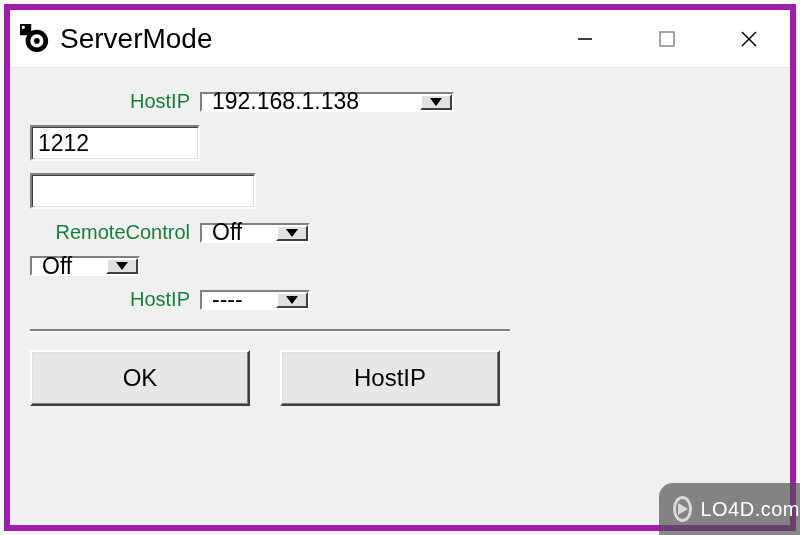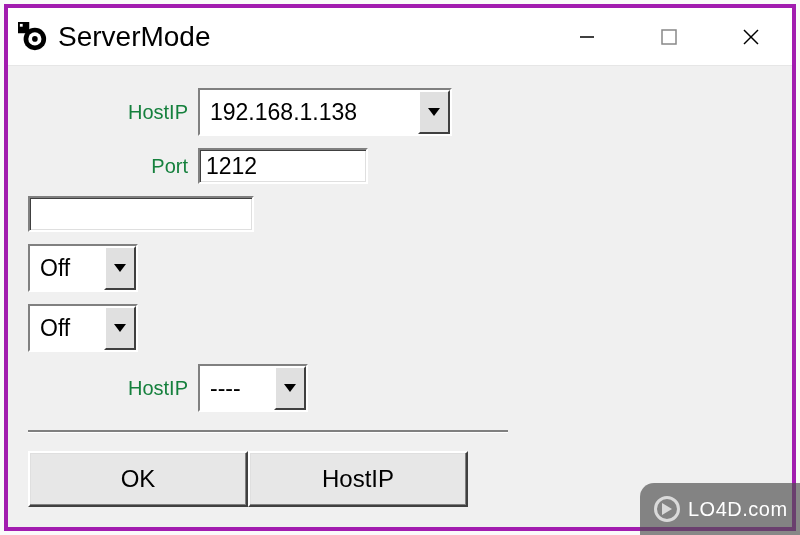--- a/index.html
+++ b/index.html
@@ -11,21 +11,21 @@
       position: relative;
       overflow: hidden;
     }
     .window {
       position: absolute;
       left: 4px;
       top: 4px;
       width: 792px;
       height: 527px;
       background: #fff;
-      border: 4px solid #a21caf;
+      border: 6px solid #a21caf;
     }
     .titlebar {
       height: 58px;
       display: flex;
       align-items: center;
       border-bottom: 1px solid #e6e6e6;
       padding-left: 10px;
     }
     .titlebar-icon {
       width: 30px;
@@ -81,21 +81,21 @@
       border-bottom: 2px solid #fff;
       background: #fff;
       font-size: 23px;
       padding: 0 6px;
       box-shadow: inset 1px 1px 0 #404040, inset -1px -1px 0 #dfdfdf;
     }
     .port-field { width: 170px; }
     .password-field { width: 226px; }
     .combo {
       display: flex;
-      height: 48px;
+      height: 20px;
       border-top: 2px solid #808080;
       border-left: 2px solid #808080;
       border-right: 2px solid #fff;
       border-bottom: 2px solid #fff;
       box-shadow: inset 1px 1px 0 #404040, inset -1px -1px 0 #dfdfdf;
       background: #000000;
     }
     .combo-text {
       flex: 1;
       padding: 0 10px;
@@ -120,40 +120,41 @@
     .short-combo { width: 110px; }
     .separator {
       margin-top: 18px;
       border-top: 2px solid #808080;
       border-bottom: 1px solid #fff;
       width: 480px;
     }
     .button-row {
       margin-top: 18px;
       display: flex;
+      gap: 30px;
     }
     .btn95 {
       width: 220px;
       height: 56px;
       background: #e7e7e7;
       border-top: 2px solid #fff;
       border-left: 2px solid #fff;
       border-right: 2px solid #404040;
       border-bottom: 2px solid #404040;
       box-shadow: inset -1px -1px 0 #808080, inset 1px 1px 0 #dfdfdf;
       font-size: 24px;
       display: flex;
       align-items: center;
       justify-content: center;
     }
     .watermark {
       position: absolute;
       right: 0;
       bottom: 0;
-      width: 160px;
+      width: 141px;
       height: 52px;
       background: rgba(80,80,80,0.68);
       border-top-left-radius: 14px;
       display: flex;
       align-items: center;
       padding-left: 14px;
       gap: 8px;
       color: #fff;
       font-size: 20px;
       font-weight: 500;
@@ -213,29 +214,29 @@
         <div class="combo-text">192.168.1.138</div>
         <div class="combo-btn">
           <svg viewBox="0 0 12 8">
               <polygon points="0,0 12,0 6,8" fill="#000"></polygon>
             </svg>
         </div>
       </div>
     </div>
 
     <div class="row">
-      <div class="label">Port</div>
       <input class="field-text port-field" value="1212" style="">
     </div>
 
     <div class="row">
       <input type="password" class="field-text password-field" value="" style="">
     </div>
 
     <div class="row">
+      <div class="label">RemoteControl</div>
       <div class="combo short-combo">
         <div class="combo-text">Off</div>
         <div class="combo-btn">
           <svg viewBox="0 0 12 8">
               <polygon points="0,0 12,0 6,8" fill="#000"></polygon>
             </svg>
         </div>
       </div>
     </div>
 

